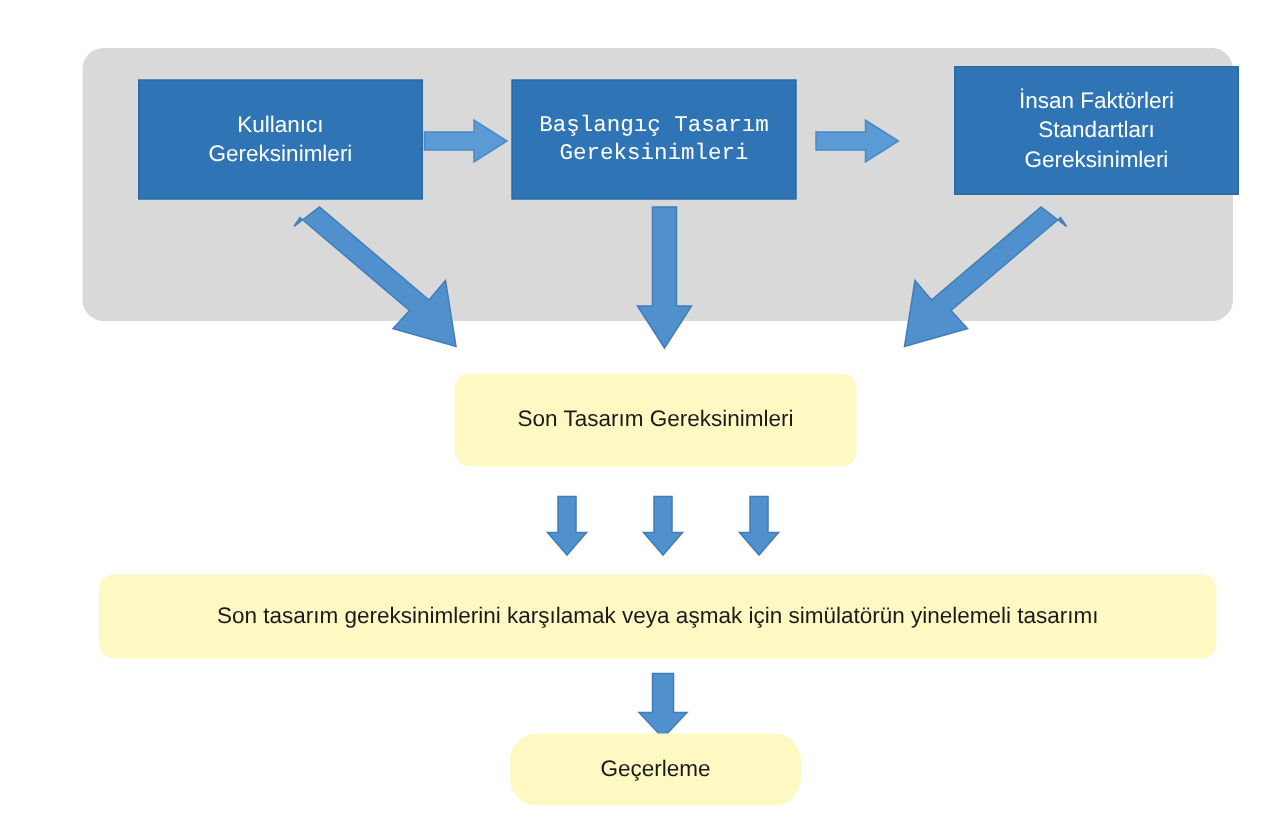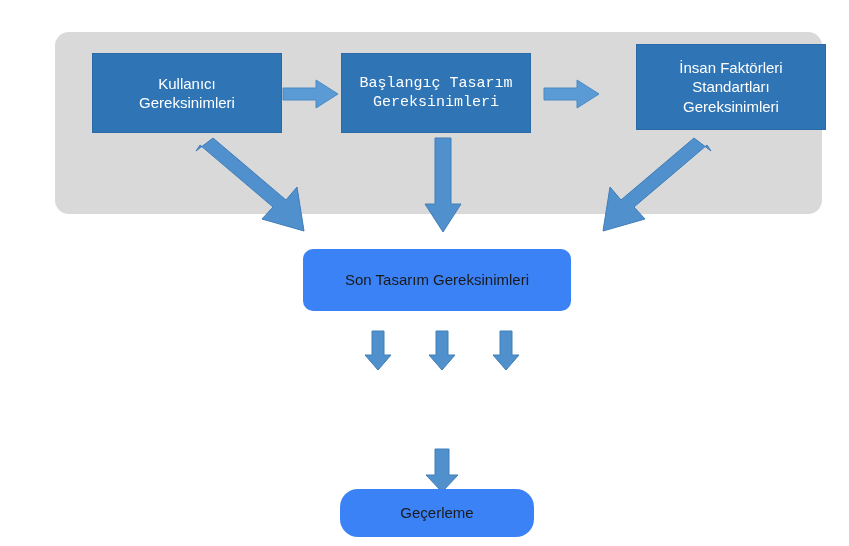--- a/index.html
+++ b/index.html
@@ -17,21 +17,21 @@
     background: #ffffff;
     overflow: hidden;
   }
   .panel {
     position: absolute;
     background: #d9d9d9;
     border-radius: 14px;
   }
   .gray-box {
     position: absolute;
-    background: #3b82f6;
+    background: #fef9c3;
     border-radius: 10px;
     display: flex;
     align-items: center;
     justify-content: center;
     text-align: center;
     color: #1a1a1a;
     line-height: 1.25;
   }
   .blue-box {
     position: absolute;
@@ -107,20 +107,23 @@
   <svg class="arrow-svg" style="left:364px; top:331px;" width="28" height="40" viewBox="0 0 28 40">
     <polygon class="ar-fill-dk" points="8,0 20,0 20,24 27,24 14,39 1,24 8,24"></polygon>
   </svg>
   <svg class="arrow-svg" style="left:428px; top:331px;" width="28" height="40" viewBox="0 0 28 40">
     <polygon class="ar-fill-dk" points="8,0 20,0 20,24 27,24 14,39 1,24 8,24"></polygon>
   </svg>
   <svg class="arrow-svg" style="left:492px; top:331px;" width="28" height="40" viewBox="0 0 28 40">
     <polygon class="ar-fill-dk" points="8,0 20,0 20,24 27,24 14,39 1,24 8,24"></polygon>
   </svg>
 
+  <div class="gray-box" style="left:66px; top:383px; width:745px; height:56px; font-size:15px;">
+    <span>Son tasarım gereksinimlerini karşılamak veya aşmak için simülatörün yinelemeli tasarımı</span>
+  </div>
 
   <svg class="arrow-svg" style="left:425px; top:449px;" width="34" height="44" viewBox="0 0 34 44">
     <polygon class="ar-fill-dk" points="10,0 24,0 24,26 33,26 17,43 1,26 10,26"></polygon>
   </svg>
 
   <div class="gray-box" style="left:340px; top:489px; width:194px; height:48px; font-size:15px;border-radius:18px;">
     <span>Geçerleme</span>
   </div>
 
 </div>

